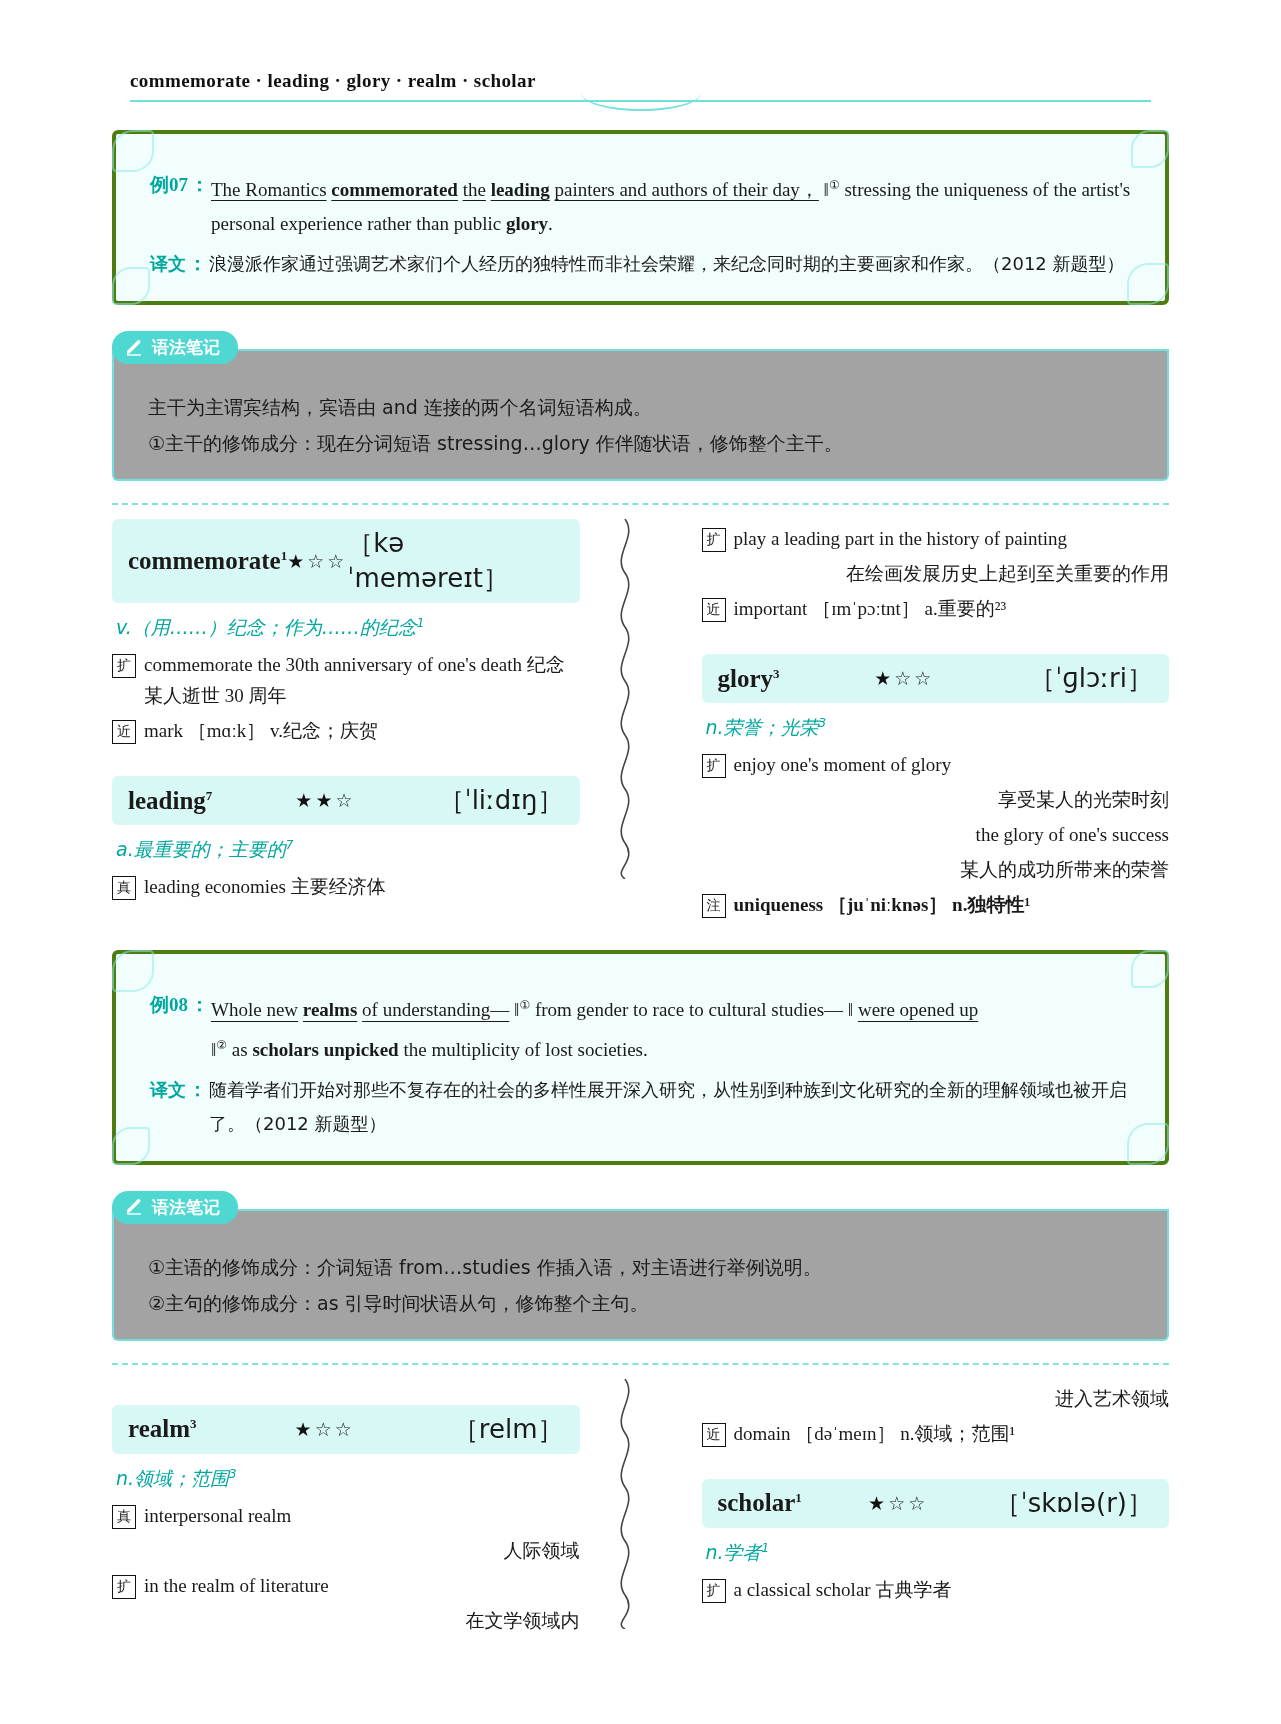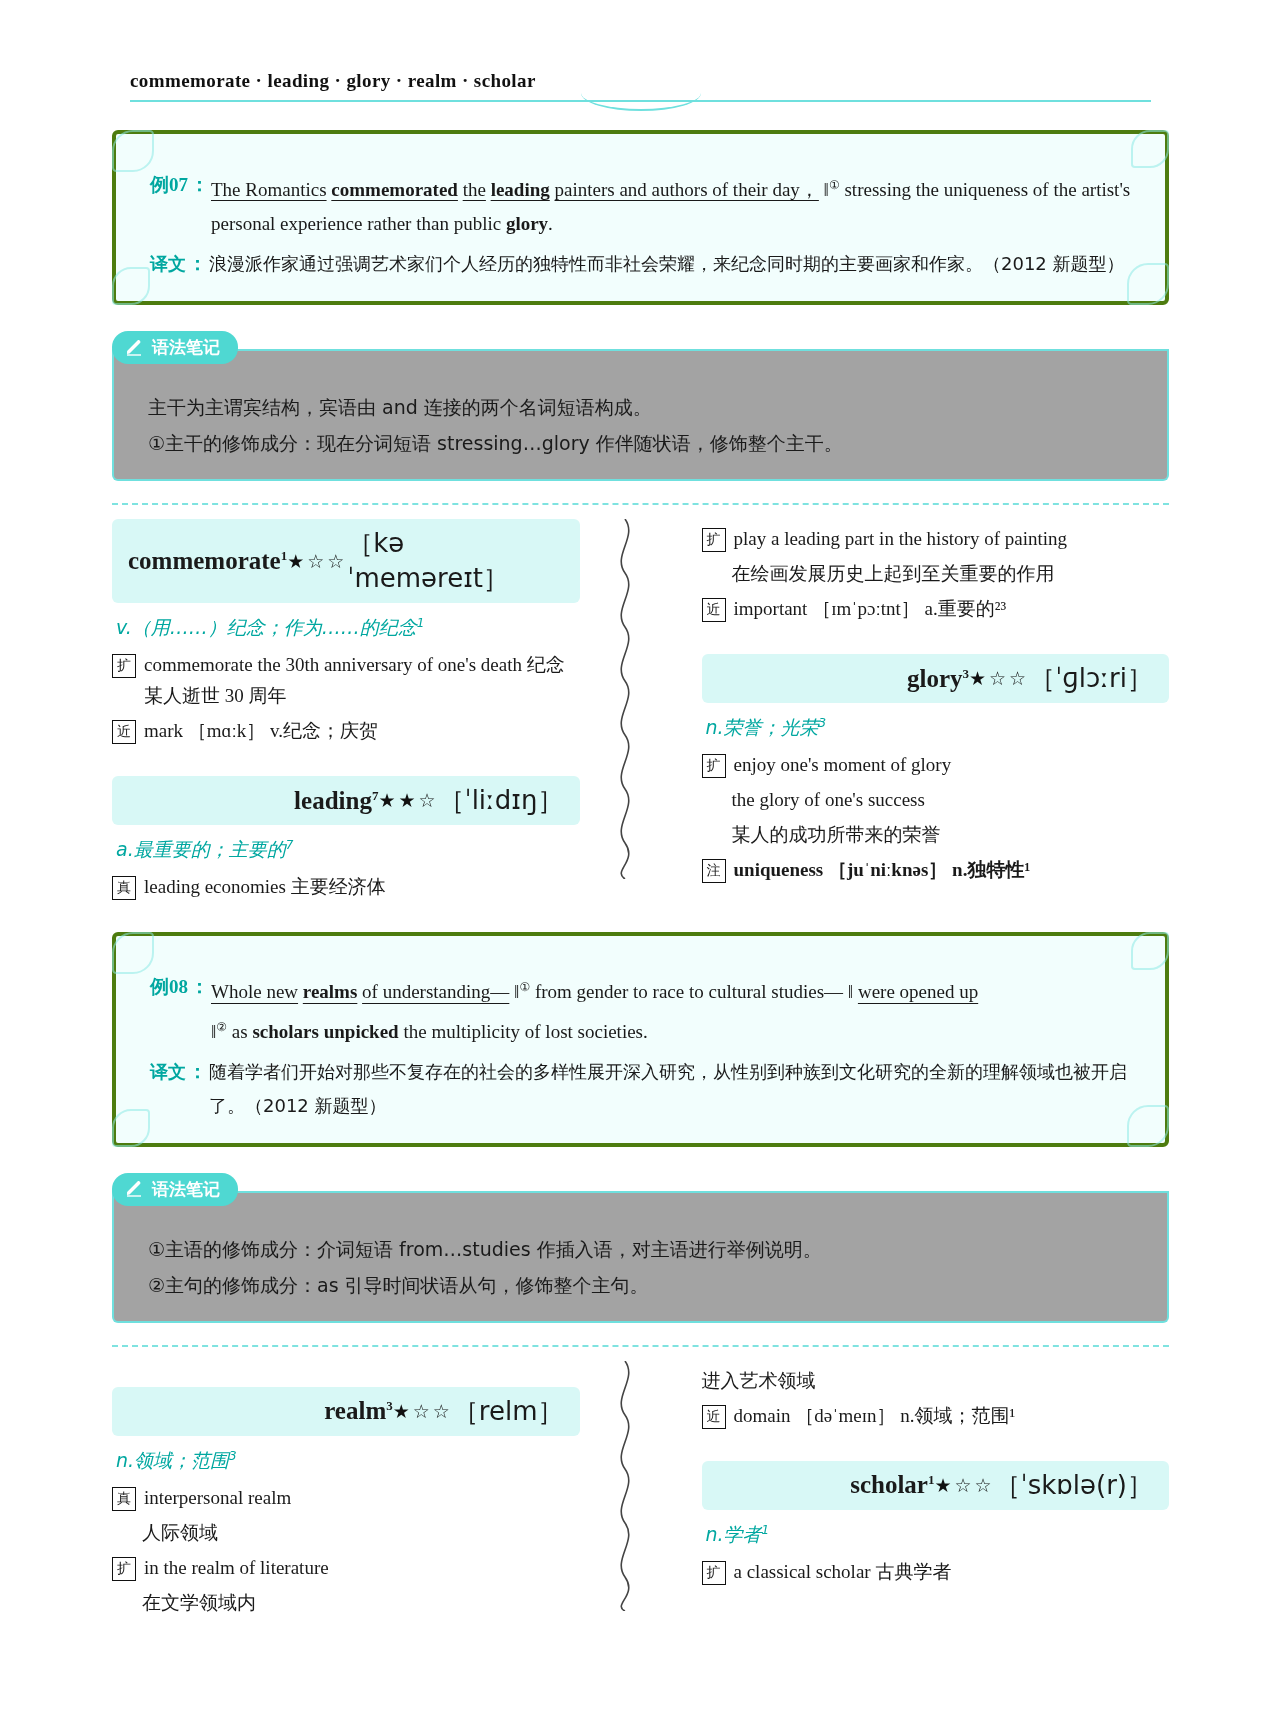--- a/index.html
+++ b/index.html
@@ -88,35 +88,35 @@
   .col{width:470px;}
   .col.left{padding-right:28px;}
   .col.right{padding-left:60px;}
   .divider{
     width:34px;display:flex;align-items:stretch;justify-content:center;
   }
   .divider svg{display:block;}
 
   .word-head{
     background:#d8f8f6;border-radius:6px;padding:7px 16px;display:flex;align-items:center;
-    justify-content:flex-end;margin-bottom:12px;
+    justify-content:space-between;margin-bottom:12px;
   }
   .word-title{font-size:25px;font-weight:bold;font-family:"Liberation Serif",serif;}
   .word-title .sup{font-size:13px;vertical-align:super;font-weight:bold;}
   .stars{font-size:19px;color:#111;letter-spacing:3px;}
   .phon{font-size:26px;font-family:"DejaVu Sans",sans-serif;}
   .defn{color:#00a7a0;font-size:19px;font-style:italic;margin:4px 0 8px 4px;font-family:"DejaVu Sans",sans-serif;}
   .entry{display:flex;align-items:flex-start;margin:4px 0;font-size:19px;line-height:31px;}
   .tag{
     display:inline-block;min-width:22px;height:22px;line-height:20px;text-align:center;
     border:1.6px solid #111;font-size:14px;font-family:"DejaVu Sans",sans-serif;
     margin-right:8px;margin-top:5px;flex:0 0 auto;
   }
   .entry-text{flex:1;}
-  .plain-line{font-size:19px;line-height:31px;margin:4px 0 4px 30px;}
+  .plain-line{font-size:19px;line-height:31px;margin:4px 0 4px 30px;text-align:right;}
   .plain-line.noindent{margin-left:0;}
 
   
   .page-num{
     position:absolute;left:118px;bottom:46px;font-size:21px;font-family:"Liberation Serif",serif;
   }
   .spacer{height:26px;}
 </style>
 </head>
 <body>
@@ -224,20 +224,21 @@
       <div class="word-head">
         <span class="word-title"><span>glory</span><span class="sup">3</span></span>
         <span class="stars">★☆☆</span>
         <span class="phon">［ˈɡlɔːri］</span>
       </div>
       <div class="defn"><span>n.荣誉；光荣</span><span class="sup">3</span></div>
       <div class="entry">
         <span class="tag">扩</span>
         <span class="entry-text">enjoy one's moment of glory</span>
       </div>
+      <div class="plain-line">享受某人的光荣时刻</div>
       <div class="plain-line">the glory of one's success</div>
       <div class="plain-line">某人的成功所带来的荣誉</div>
       <div class="entry">
         <span class="tag">注</span>
         <span class="entry-text bold">uniqueness ［juˈniːknəs］ n.独特性¹</span>
       </div>
     </div>
   </div>
 
   <div class="example-box" style="margin-top:26px;">

